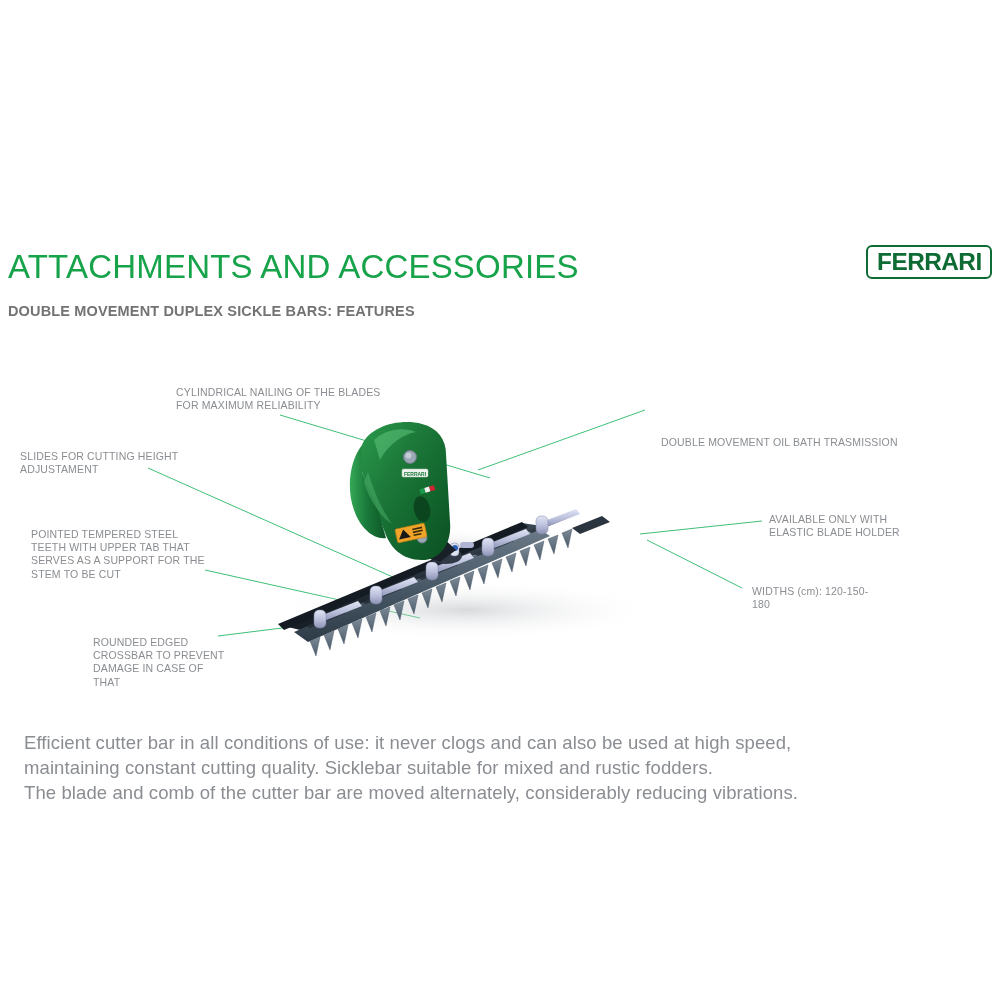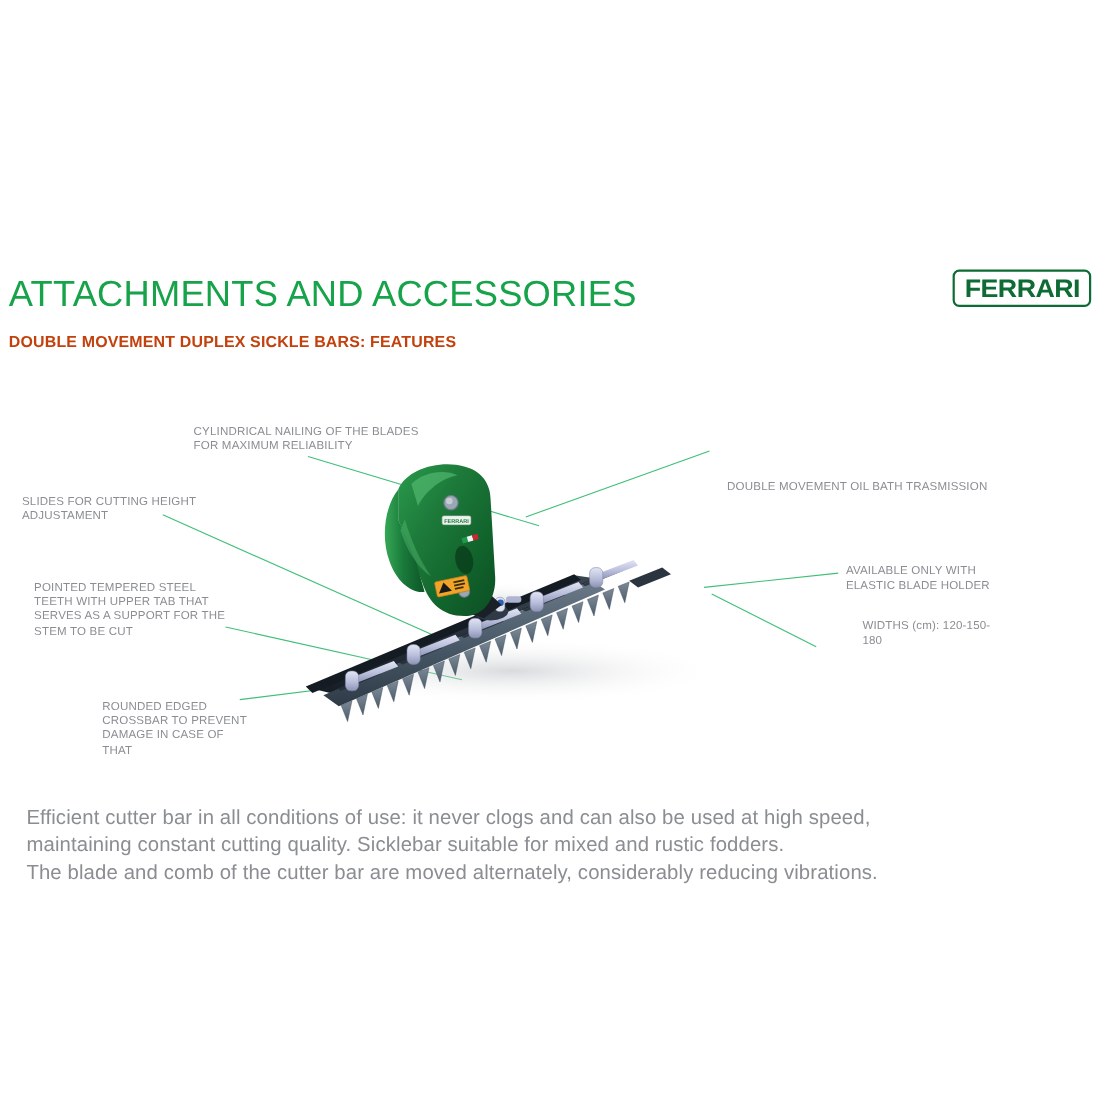--- a/index.html
+++ b/index.html
@@ -36,21 +36,21 @@
     color: #16a34a;
     white-space: nowrap;
   }
   #page-subtitle {
     position: absolute;
     left: 8px;
     top: 303px;
     font-size: 14.5px;
     font-weight: 700;
     letter-spacing: 0.15px;
-    color: #c2410c;
+    color: #737373;
     white-space: nowrap;
   }
 
   
   #brand-logo {
     position: absolute;
     left: 866px;
     top: 245px;
     width: 126px;
     height: 34px;
@@ -314,21 +314,21 @@
 ADJUSTAMENT</div>
 
   <div class="callout right" style="left:769px; top:513px; width:190px;">AVAILABLE ONLY WITH
 ELASTIC BLADE HOLDER</div>
 
   <div class="callout left" style="left:31px; top:528px; width:200px;">POINTED TEMPERED STEEL
 TEETH WITH UPPER TAB THAT
 SERVES AS A SUPPORT FOR THE
 STEM TO BE CUT</div>
 
-  <div class="callout right" style="left:752px; top:563px; width:130px;margin-left:32px;">WIDTHS (cm): 120-150-
+  <div class="callout right" style="left:752px; top:585px; width:130px;">WIDTHS (cm): 120-150-
 180</div>
 
   <div class="callout left" style="left:93px; top:636px; width:150px;">ROUNDED EDGED
 CROSSBAR TO PREVENT
 DAMAGE IN CASE OF
 THAT</div>
 
   <div id="body-paragraph">Efficient cutter bar in all conditions of use: it never clogs and can also be used at high speed,
 maintaining constant cutting quality. Sicklebar suitable for mixed and rustic fodders.
 The blade and comb of the cutter bar are moved alternately, considerably reducing vibrations.</div>

